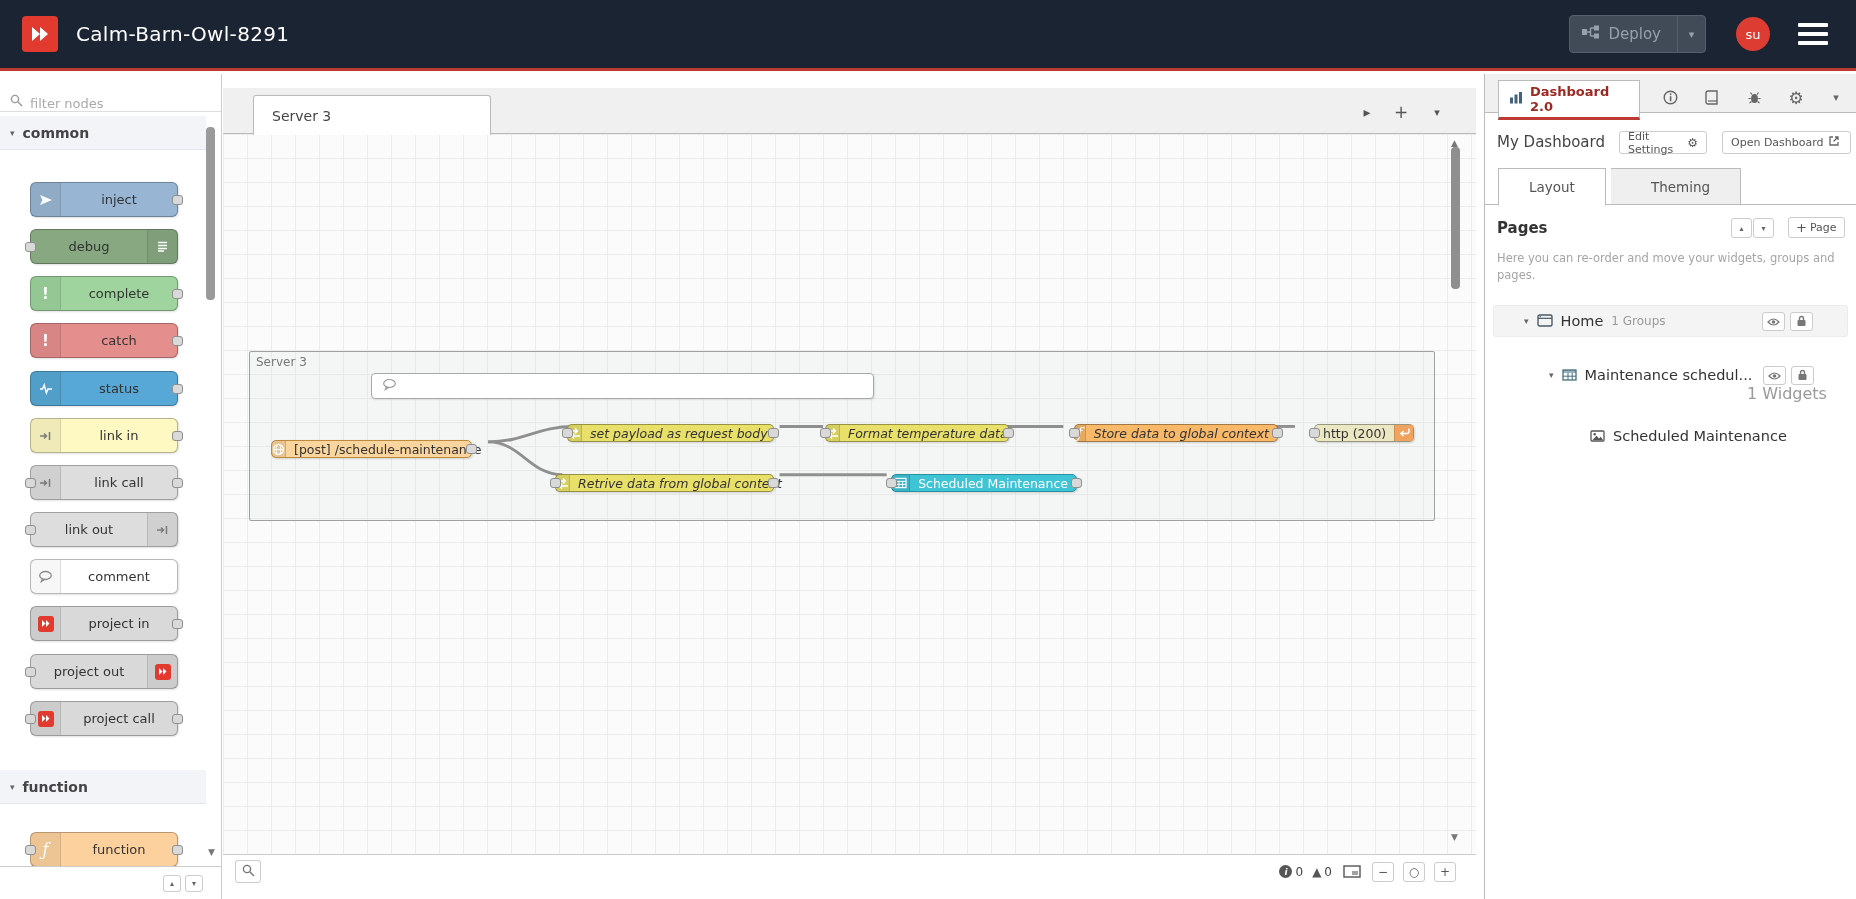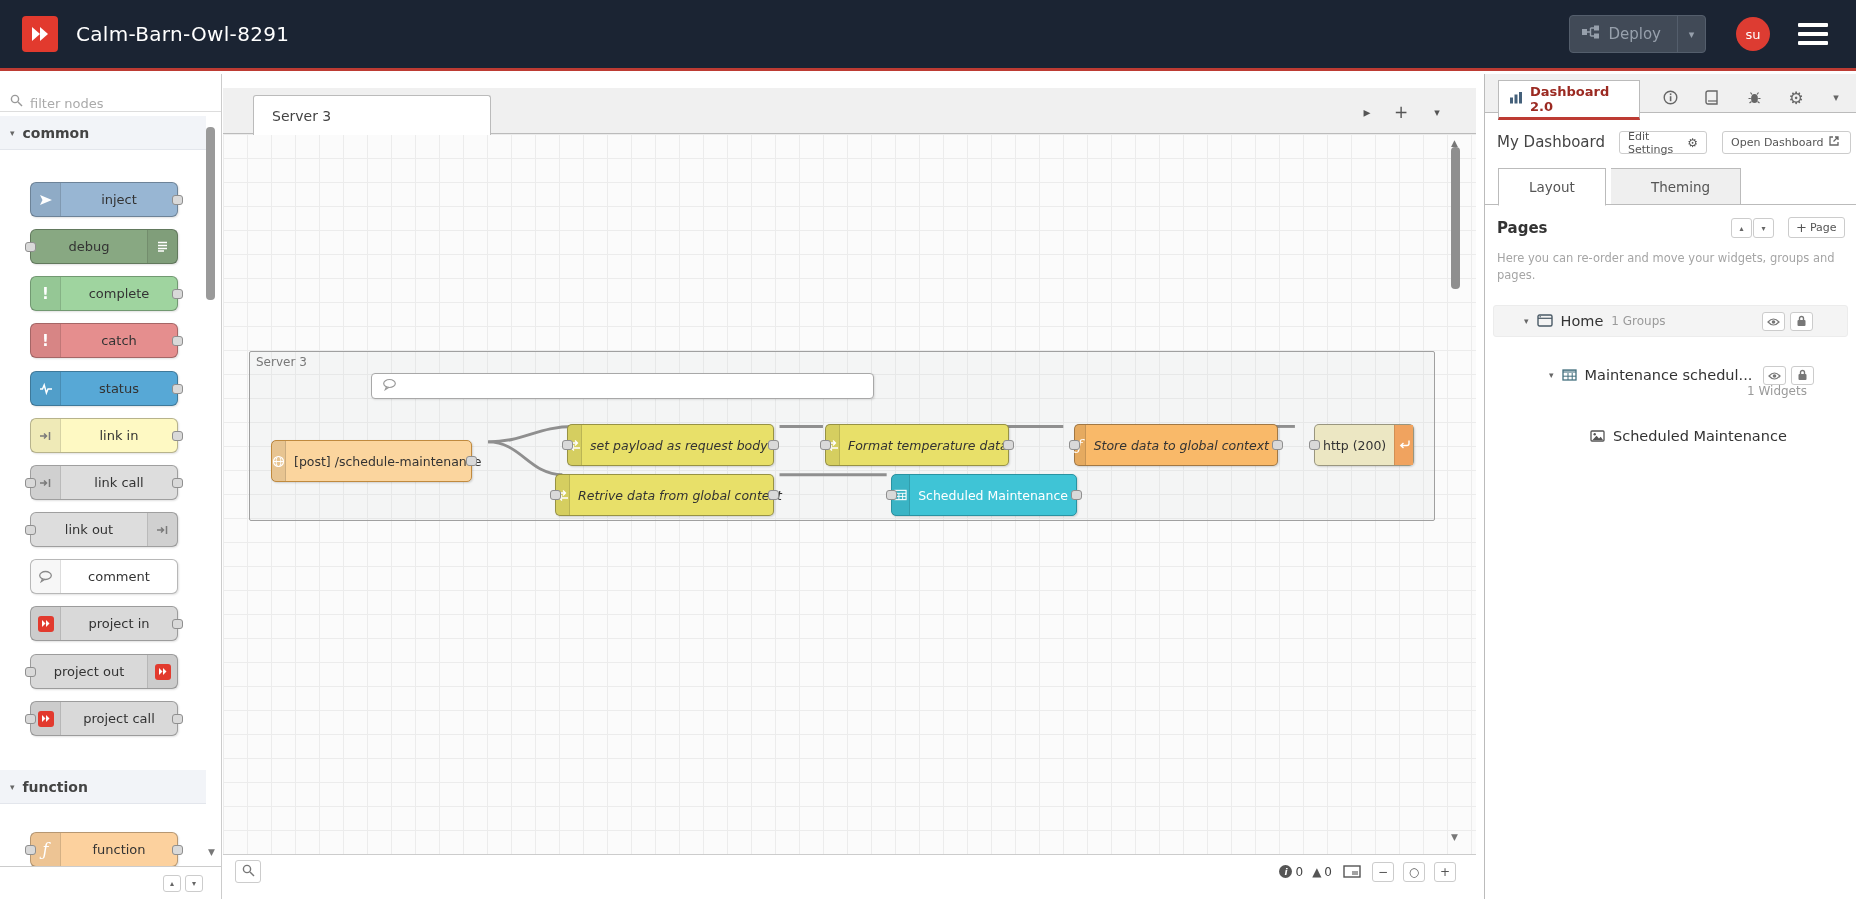--- a/index.html
+++ b/index.html
@@ -64,21 +64,21 @@
                 justify-content:center; color:#555; font-size:14px; cursor:pointer; }
   .canvas { position:absolute; top:46px; left:0; right:0; bottom:33px; overflow:hidden;
             background-color:#fbfbfb;
             background-image:linear-gradient(#ececec 1px, transparent 1px),
                              linear-gradient(90deg,#ececec 1px, transparent 1px);
             background-size:24px 24px; }
   .flow-group { position:absolute; left:26px; top:217px; width:1186px; height:170px;
                 background:rgba(185,192,200,.10); border:1px solid #a0a0a0; border-radius:2px; }
   .group-label { position:absolute; top:3px; left:6px; font-size:12px; color:#777; }
   .wires { position:absolute; left:0; top:0; width:100%; height:100%; }
-  .flow-node { position:absolute; height:42px; border-radius:5px; border:1px solid rgba(0,0,0,.35);
+  .flow-node { position:absolute; height:18px; border-radius:5px; border:1px solid rgba(0,0,0,.35);
                box-shadow:1px 1px 2px rgba(0,0,0,.15); display:flex; align-items:stretch;
                font-size:12.5px; color:#333; cursor:move; }
   .fn-icon { width:26px; display:flex; align-items:center; justify-content:center;
              background:rgba(0,0,0,.08); border-right:1px solid rgba(0,0,0,.12); }
   .fn-icon.right { order:2; border-right:none; border-left:1px solid rgba(0,0,0,.12); }
   .fn-label { flex:1; display:flex; align-items:center; justify-content:center; padding:0 8px; white-space:nowrap; }
   .fn-label.italic { font-style:italic; }
   .comment-node { position:absolute; left:148px; top:239px; width:503px; height:26px; background:#fff;
                   border:1px solid #a8a8a8; border-radius:4px; box-shadow:1px 1px 2px rgba(0,0,0,.1);
                   display:flex; align-items:center; gap:8px; padding:0 10px; font-size:12px;
@@ -125,21 +125,21 @@
   .pages-help { position:absolute; top:130px; left:12px; width:345px; font-size:11.5px; 
                 color:#a5a5a5; line-height:1.45; }
   .tree-row { position:absolute; left:8px; right:8px; height:32px; display:flex; align-items:center; gap:8px;
               border-radius:3px; }
   .tree-row.shaded { background:#f4f4f4; border:1px solid #ececec; }
   .tree-label { font-size:14.5px; color:#333; }
   .tree-meta { font-size:12px; color:#9a9a9a; }
   .tree-chev { font-size:9px; color:#666; }
   .row-btn { position:absolute; width:23px; height:19px; border:1px solid #ccc; border-radius:3px; background:#fff;
              display:flex; align-items:center; justify-content:center; }
-  .widgets-meta { position:absolute; left:262px; top:264px; font-size:12px; color:#9a9a9a; }
+  .widgets-meta { position:absolute; left:262px; top:264px; font-size:16px; color:#9a9a9a; }
 </style>
 </head>
 <body>
 
 <div class="app">
 
   <div class="header">
     <div class="logo">
       <svg width="22" height="20" viewBox="0 0 22 20">
           <path d="M3 3 l8 7 -8 7 z" fill="#fff"></path>

